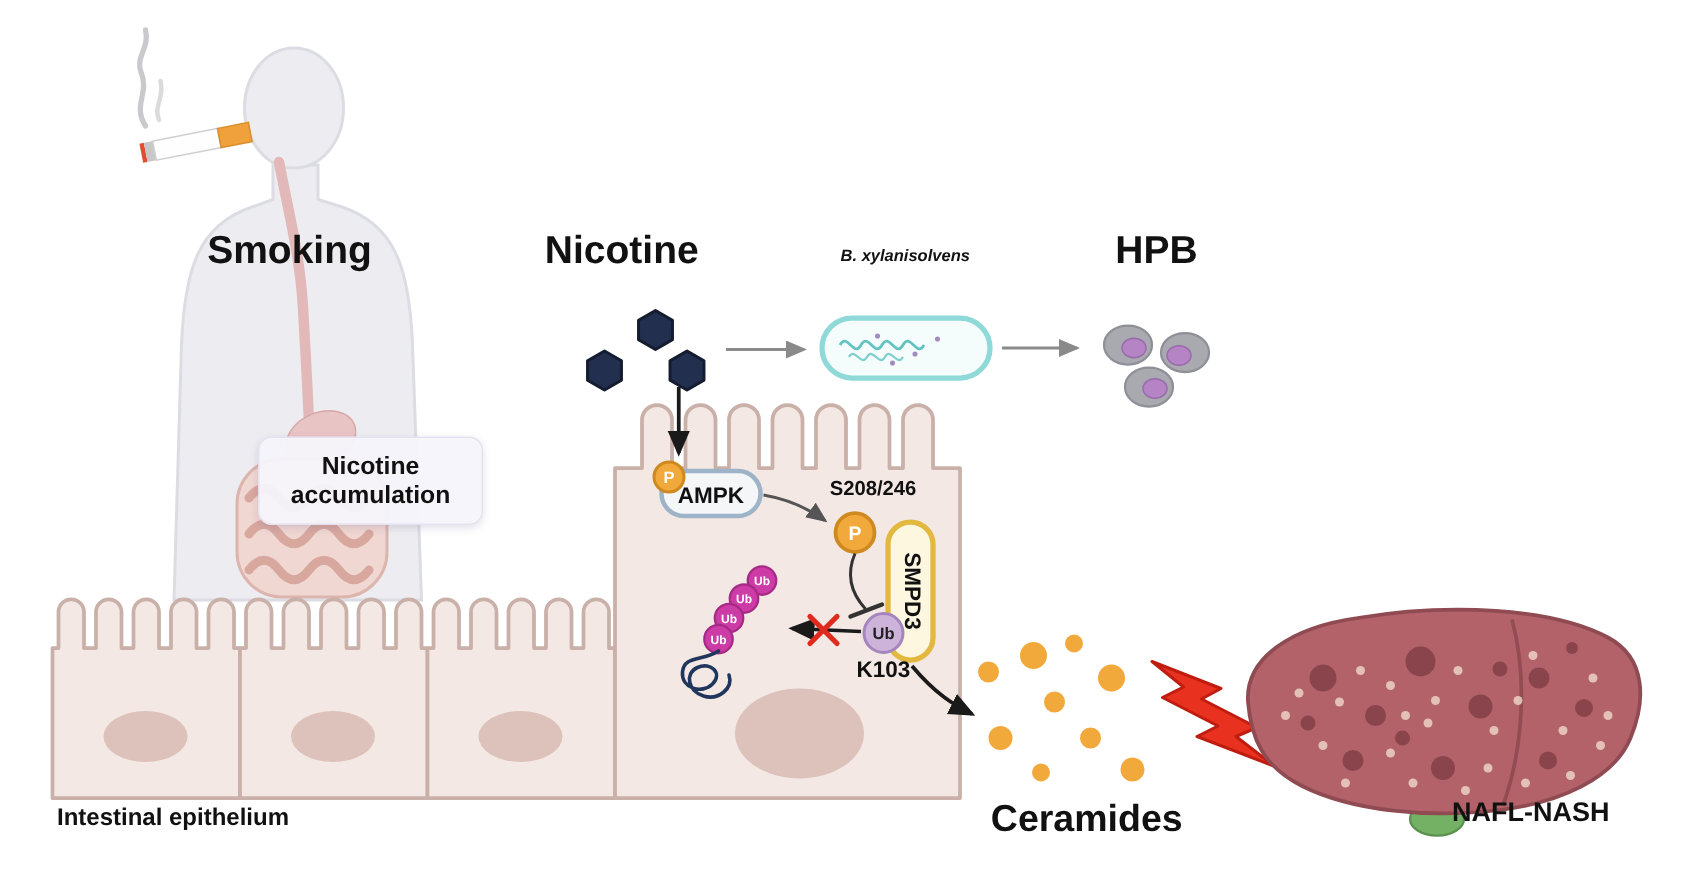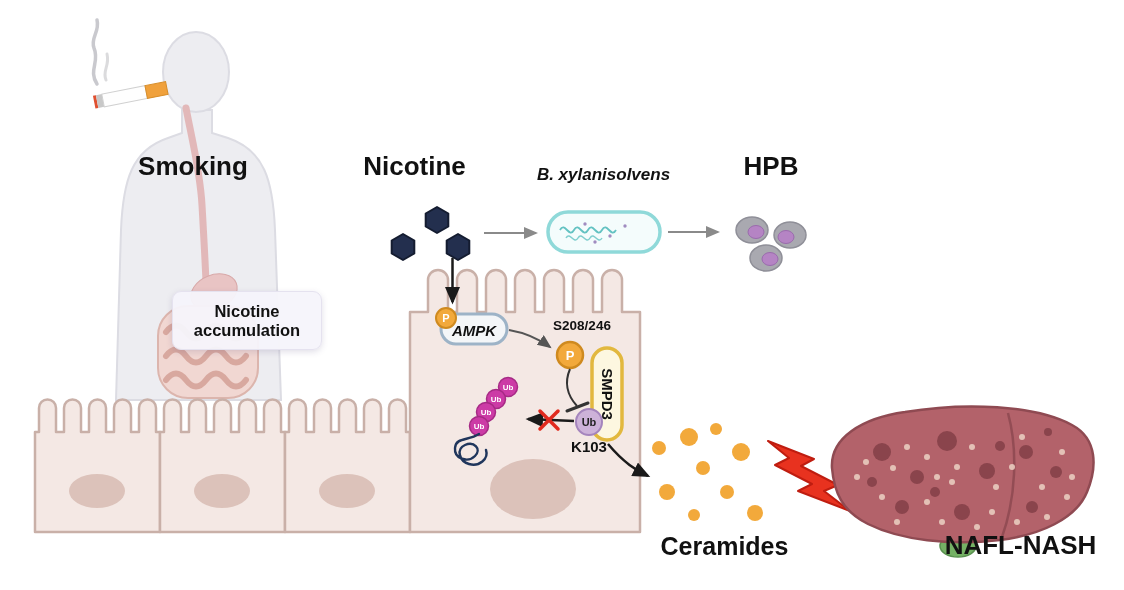--- a/index.html
+++ b/index.html
@@ -2,22 +2,22 @@
 <html><head>
 <meta charset="utf-8">
 <style>
   html,body{margin:0;padding:0;background:#ffffff;}
   #canvas{position:relative;width:1124px;height:590px;background:#ffffff;overflow:hidden;
           font-family:"Liberation Sans",sans-serif;}
   svg{position:absolute;left:0;top:0;}
   svg text{font-family:"Liberation Sans",sans-serif;}
   .lbl{position:absolute;color:#111;text-align:center;line-height:1.15;}
   .big{font-size:26px;font-weight:bold;}
-  .huge{font-size:26px;font-weight:bold;}
-  .ital{font-size:17px;font-weight:bold;font-style:italic;}
+  .huge{font-size:18px;font-weight:bold;}
+  .ital{font-size:11px;font-weight:bold;font-style:italic;}
   .mid{font-size:16px;font-weight:bold;}
   .small{font-size:13.5px;font-weight:bold;}
   .tiny{font-size:15px;font-weight:bold;}
   .pill-lbl{font-size:15px;font-weight:bold;}
   .accum{position:absolute;left:172px;top:291px;width:148px;height:57px;
          background:rgba(246,244,251,0.95);border:1px solid #e5e2ef;border-radius:9px;
          box-shadow:0 2px 6px rgba(90,80,130,0.18);
          display:flex;flex-direction:column;align-items:center;justify-content:center;
          font-size:16.5px;font-weight:bold;color:#111;}
   .rot90{transform:rotate(90deg);}
@@ -219,21 +219,22 @@
 <div class="lbl big" style="left:113px;top:152px;width:160px;">Smoking</div>
 <div class="lbl big" style="left:347px;top:152px;width:135px;">Nicotine</div>
 <div class="lbl ital" style="left:506px;top:165px;width:195px;">B. xylanisolvens</div>
 <div class="lbl big" style="left:716px;top:152px;width:110px;">HPB</div>
 
 <div class="accum">
   <div>Nicotine</div>
   <div>accumulation</div>
 </div>
 
-<div class="lbl pill-lbl" style="left:441px;top:322px;width:66px;font-style:italic;">AMPK</div>
+<div class="lbl pill-lbl" style="left:441px;top:322px;width:66px;">AMPK</div>
 <div class="lbl small" style="left:536px;top:318px;width:92px;">S208/246</div>
 <div class="lbl pill-lbl rot90" style="left:567px;top:385px;width:80px;height:18px;">SMPD3</div>
 <div class="lbl tiny" style="left:561px;top:438px;width:56px;">K103</div>
 
+<div class="lbl mid" style="left:38px;top:537px;width:230px;text-align:left;">Intestinal epithelium</div>
 <div class="lbl" style="left:642px;top:532px;width:165px;font-size:25px;font-weight:bold;">Ceramides</div>
 <div class="lbl huge" style="left:918px;top:531px;width:205px;">NAFL-NASH</div>
 
 </div>
 
 </body></html>

